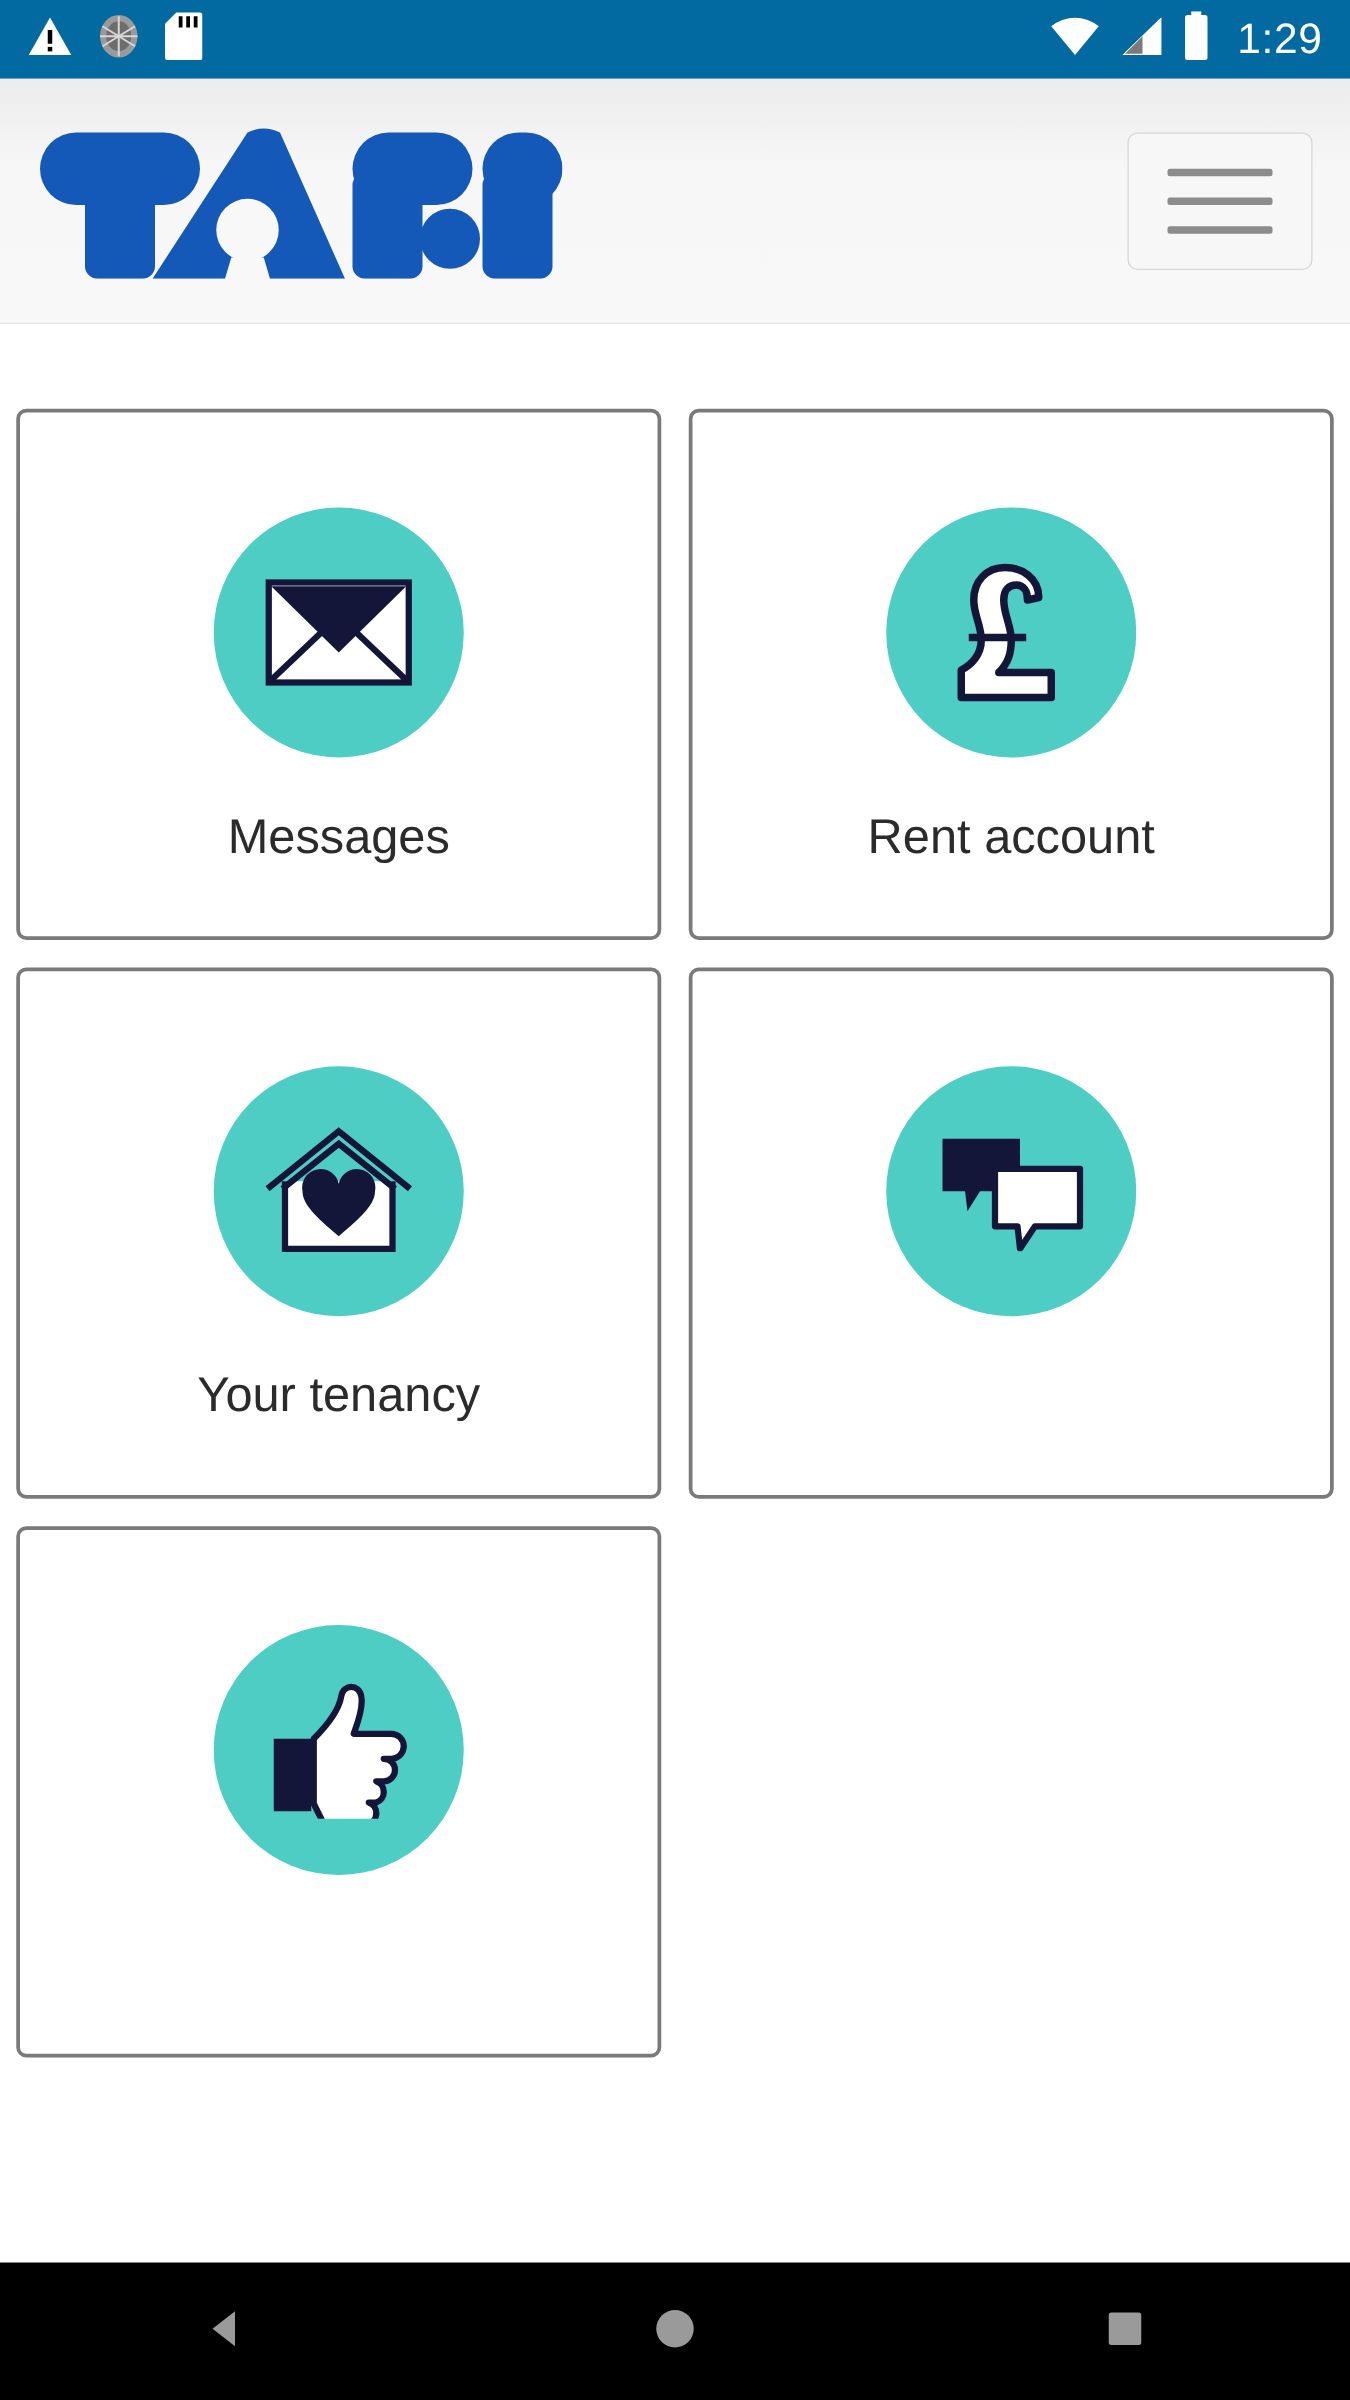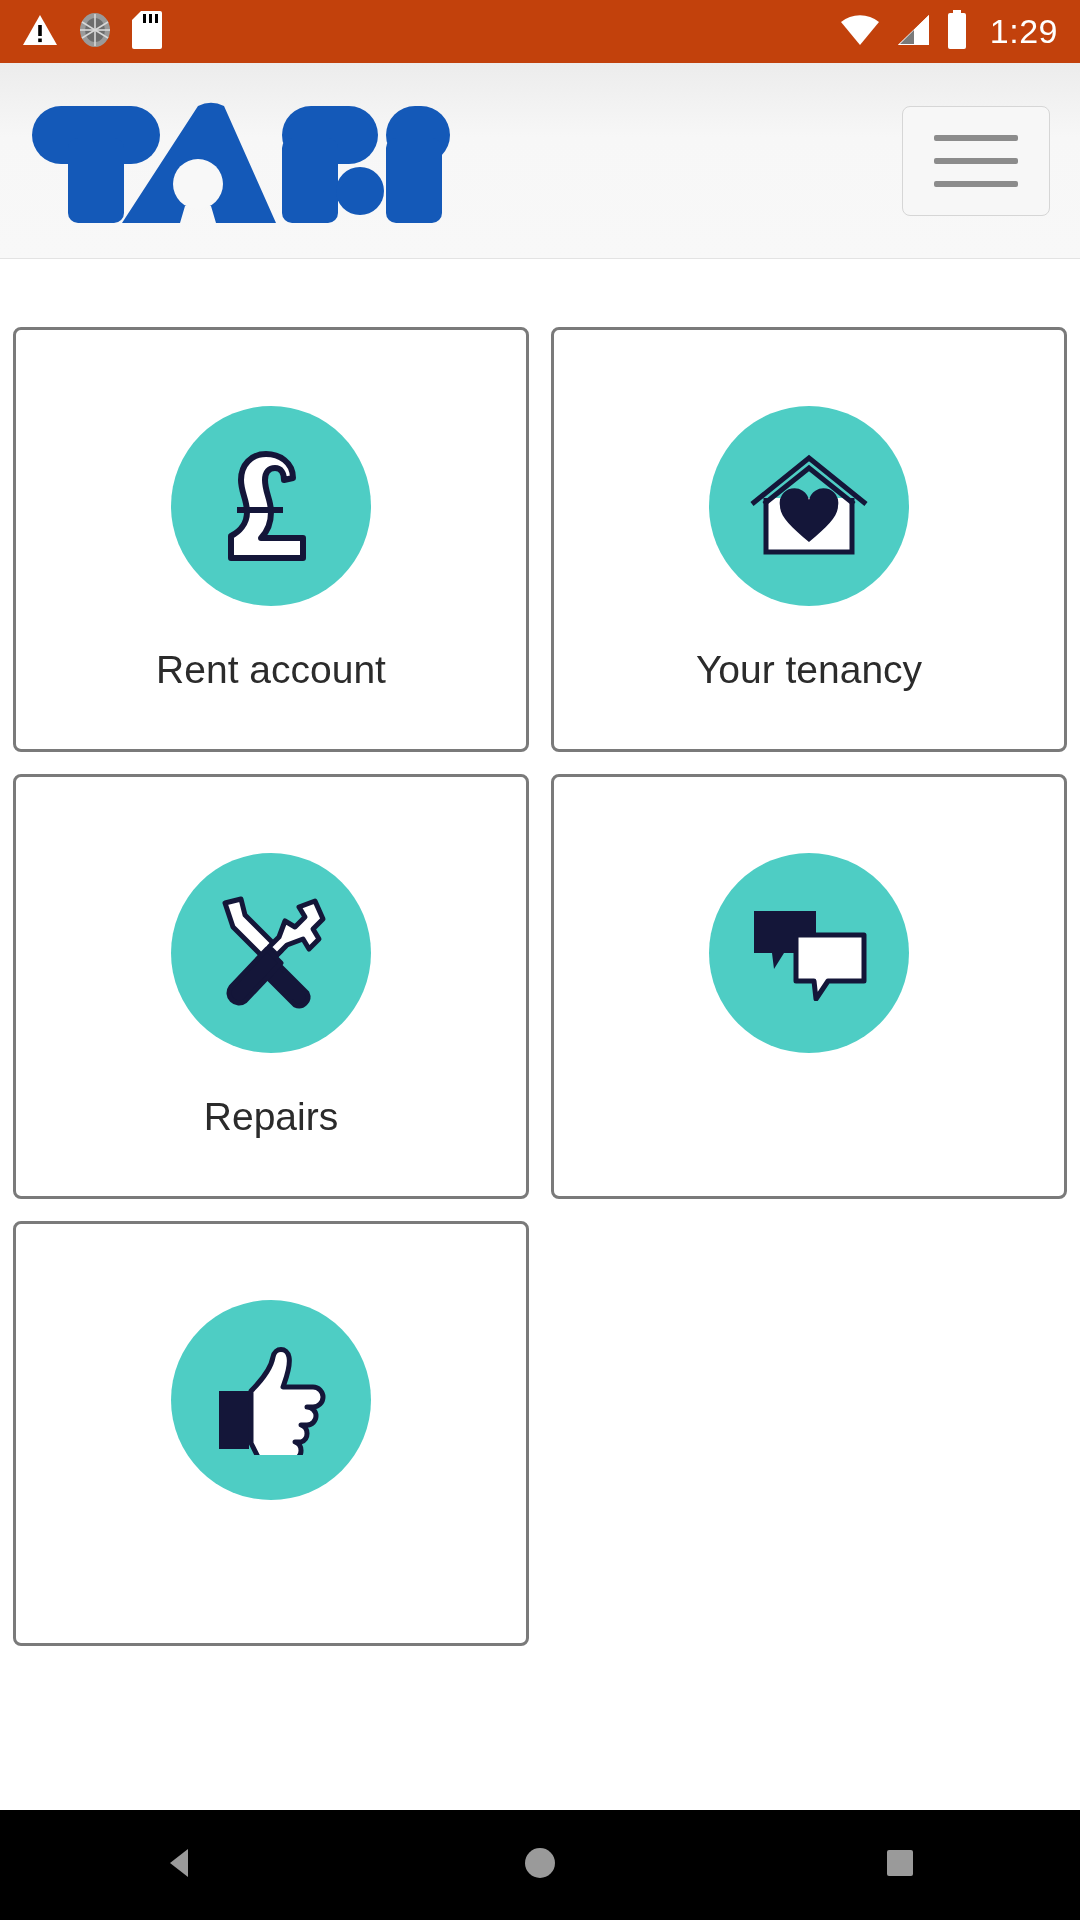--- a/index.html
+++ b/index.html
@@ -5,21 +5,21 @@
   * { margin:0; padding:0; box-sizing:border-box; }
   html,body { width:1080px; height:1920px; overflow:hidden; }
   body {
     font-family:"Liberation Sans", sans-serif;
     background:#ffffff;
   }
   #app { position:relative; width:1080px; height:1920px; display:flex; flex-direction:column; }
 
   
   .statusbar {
-    height:63px; background:#c2410c; flex:0 0 63px;
+    height:63px; background:#0369a1; flex:0 0 63px;
     display:flex; align-items:center; padding:0 22px;
   }
   .sb-left { display:flex; align-items:center; gap:20px; }
   .sb-right { margin-left:auto; display:flex; align-items:center; gap:13px; }
   .sb-time { color:#fff; font-size:34px; letter-spacing:.5px; margin-left:8px; }
 
   
   .header {
     flex:0 0 196px; height:196px;
     background:linear-gradient(#ececec 0%, #f7f7f7 38%, #f8f8f8 100%);
@@ -141,20 +141,30 @@
     <div class="menu-btn">
       <i></i>
       <i></i>
       <i></i>
     </div>
   </div>
 
   <div class="content">
     <div class="grid">
 
+      <div class="tile">
+        <div class="circle">
+          <svg width="120" height="92" viewBox="0 0 120 92">
+            <rect x="4" y="6" width="112" height="80" fill="#ffffff" stroke="#141639" stroke-width="5"></rect>
+            <path d="M6 9 H114 L60 62 Z" fill="#141639"></path>
+            <path d="M6 84 L46 46 M114 84 L74 46" stroke="#141639" stroke-width="5" fill="none"></path>
+          </svg>
+        </div>
+        <div class="tile-label">Messages</div>
+      </div>
 
       <div class="tile">
         <div class="circle">
           <svg width="100" height="116" viewBox="0 0 100 116">
             <path d="M72 30 C72 14 58 6 45 6 C30 6 20 17 20 32 C20 44 26 52 26 64 C26 76 18 84 10 88 L10 110 H82 V90 H40 C48 82 50 74 50 64 C50 52 44 44 44 32 C44 24 48 20 54 20 C60 20 63 25 63 32 Z" fill="#ffffff" stroke="#141639" stroke-width="6" stroke-linejoin="round"></path>
             <path d="M16 62 H62" stroke="#141639" stroke-width="6"></path>
             <path d="M16 62 H62" stroke="#ffffff" stroke-width="0"></path>
           </svg>
         </div>
         <div class="tile-label">Rent account</div>
@@ -165,37 +175,20 @@
           <svg width="118" height="104" viewBox="0 0 118 104">
             <path d="M16 44 V98 H102 V44" fill="#ffffff" stroke="#141639" stroke-width="5"></path>
             <path d="M2 50 L59 4 L116 50" fill="none" stroke="#141639" stroke-width="5"></path>
             <path d="M14 50 L59 14 L104 50" fill="none" stroke="#141639" stroke-width="5"></path>
             <path d="M59 88 C40 72 30 62 30 52 a14 14 0 0 1 29 -6 a14 14 0 0 1 29 6 c0 10 -10 20 -29 36 Z" fill="#141639"></path>
           </svg>
         </div>
         <div class="tile-label">Your tenancy</div>
       </div>
 
-      <div class="tile">
-        <div class="circle">
-          <svg width="120" height="120" viewBox="0 0 120 120">
-
-            <g stroke="#141639" stroke-width="5" stroke-linejoin="round">
-              <path d="M14 10 L30 6 L34 22 L70 58 L58 70 L22 34 Z" fill="#ffffff"></path>
-              <path d="M62 66 L96 100 a9 9 0 0 1 -12 12 L50 78 Z" fill="#141639"></path>
-            </g>
-
-            <g stroke="#141639" stroke-width="5" stroke-linejoin="round">
-              <path d="M104 8 L88 14 L94 24 L84 34 L74 28 L68 44 L58 54 L66 62 L76 52 L92 46 L98 56 L108 46 L102 36 L112 26 Z" fill="#ffffff"></path>
-              <path d="M56 56 L20 94 a10 10 0 0 0 14 14 L70 70 Z" fill="#141639"></path>
-            </g>
-          </svg>
-        </div>
-        <div class="tile-label">Repairs</div>
-      </div>
 
       <div class="tile">
         <div class="circle">
           <svg width="118" height="96" viewBox="0 0 118 96">
             <path d="M4 6 H66 V48 H34 L24 64 L22 48 H4 Z" fill="#141639"></path>
             <path d="M46 30 H114 V76 H78 L66 94 L64 76 H46 Z" fill="#ffffff" stroke="#141639" stroke-width="5" stroke-linejoin="round"></path>
           </svg>
         </div>
         <div class="tile-label"></div>
       </div>

